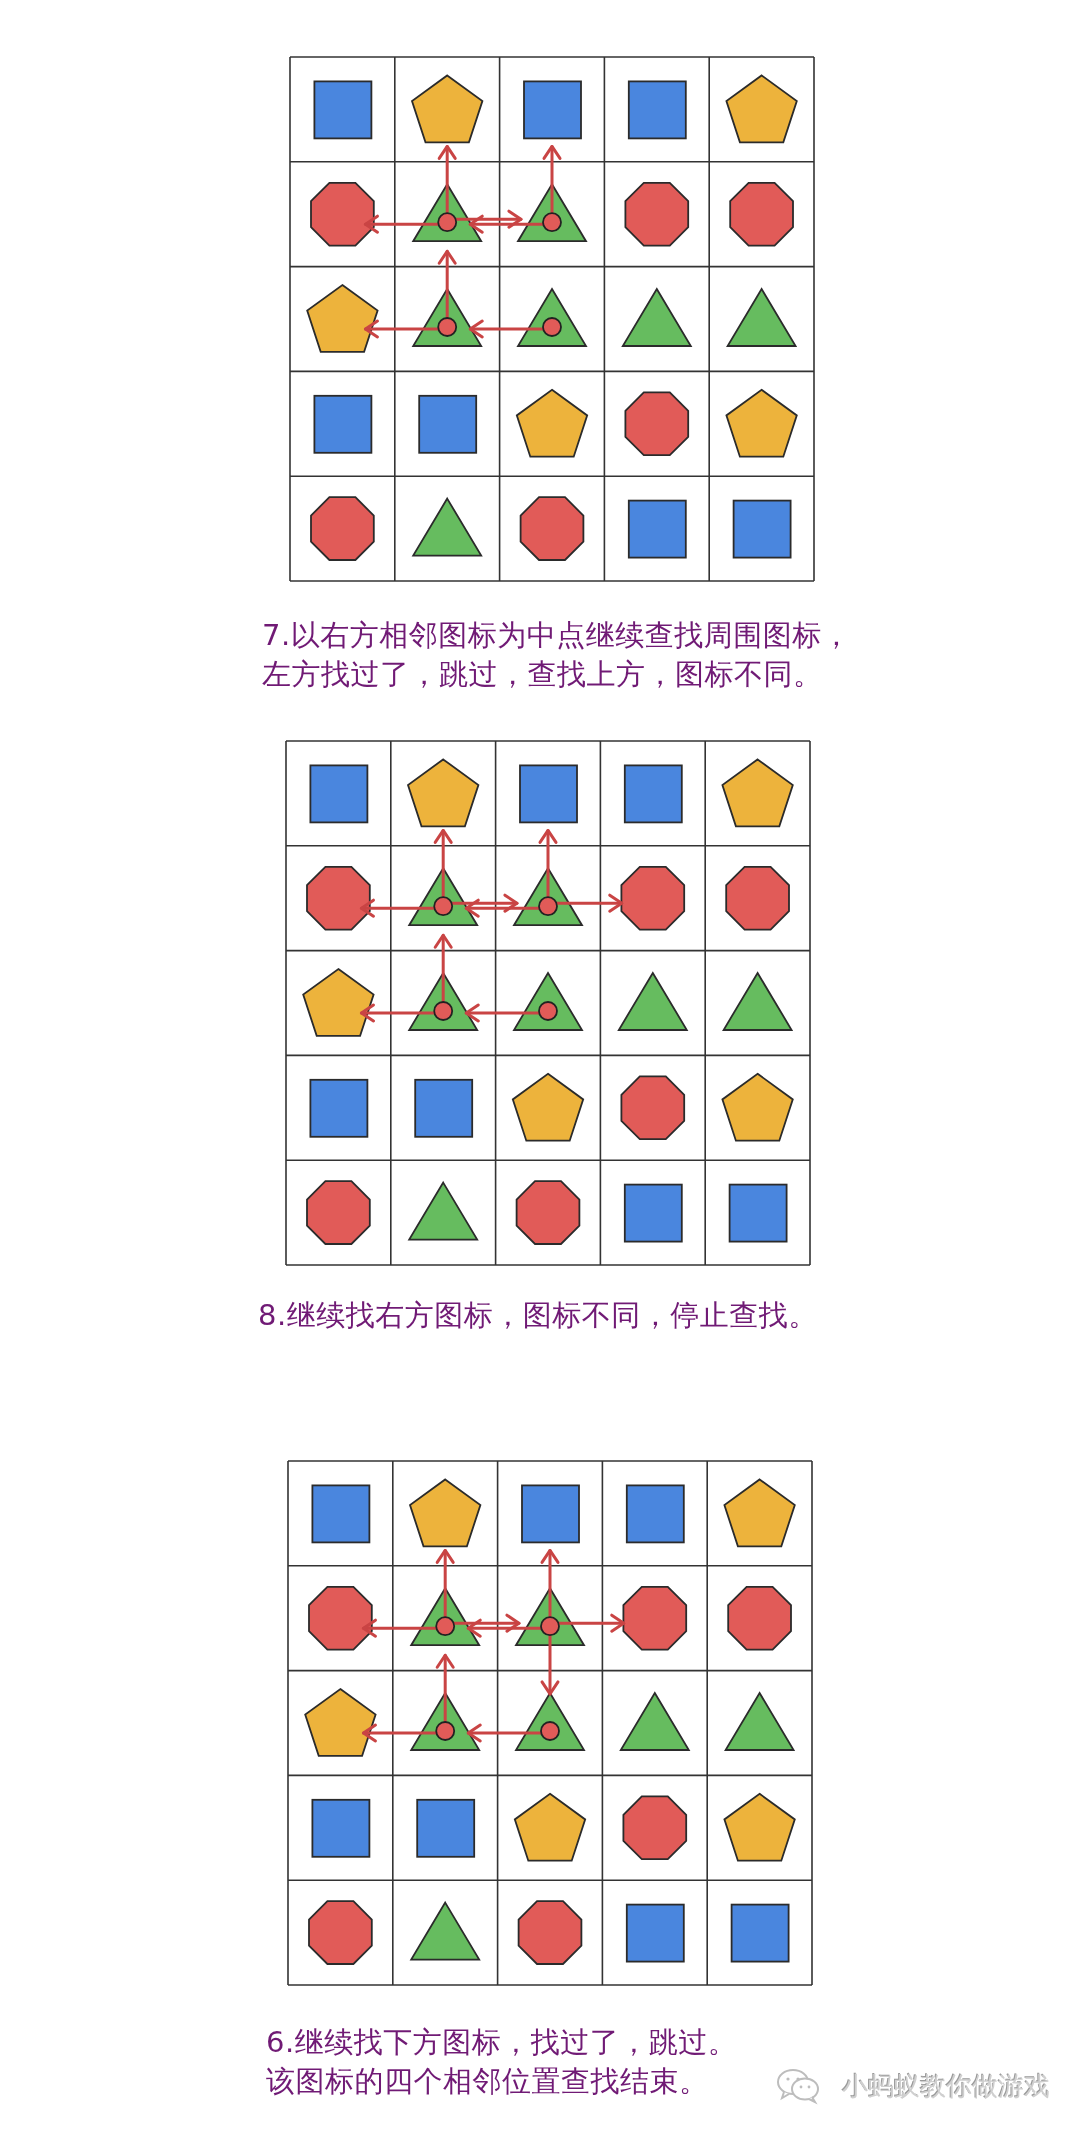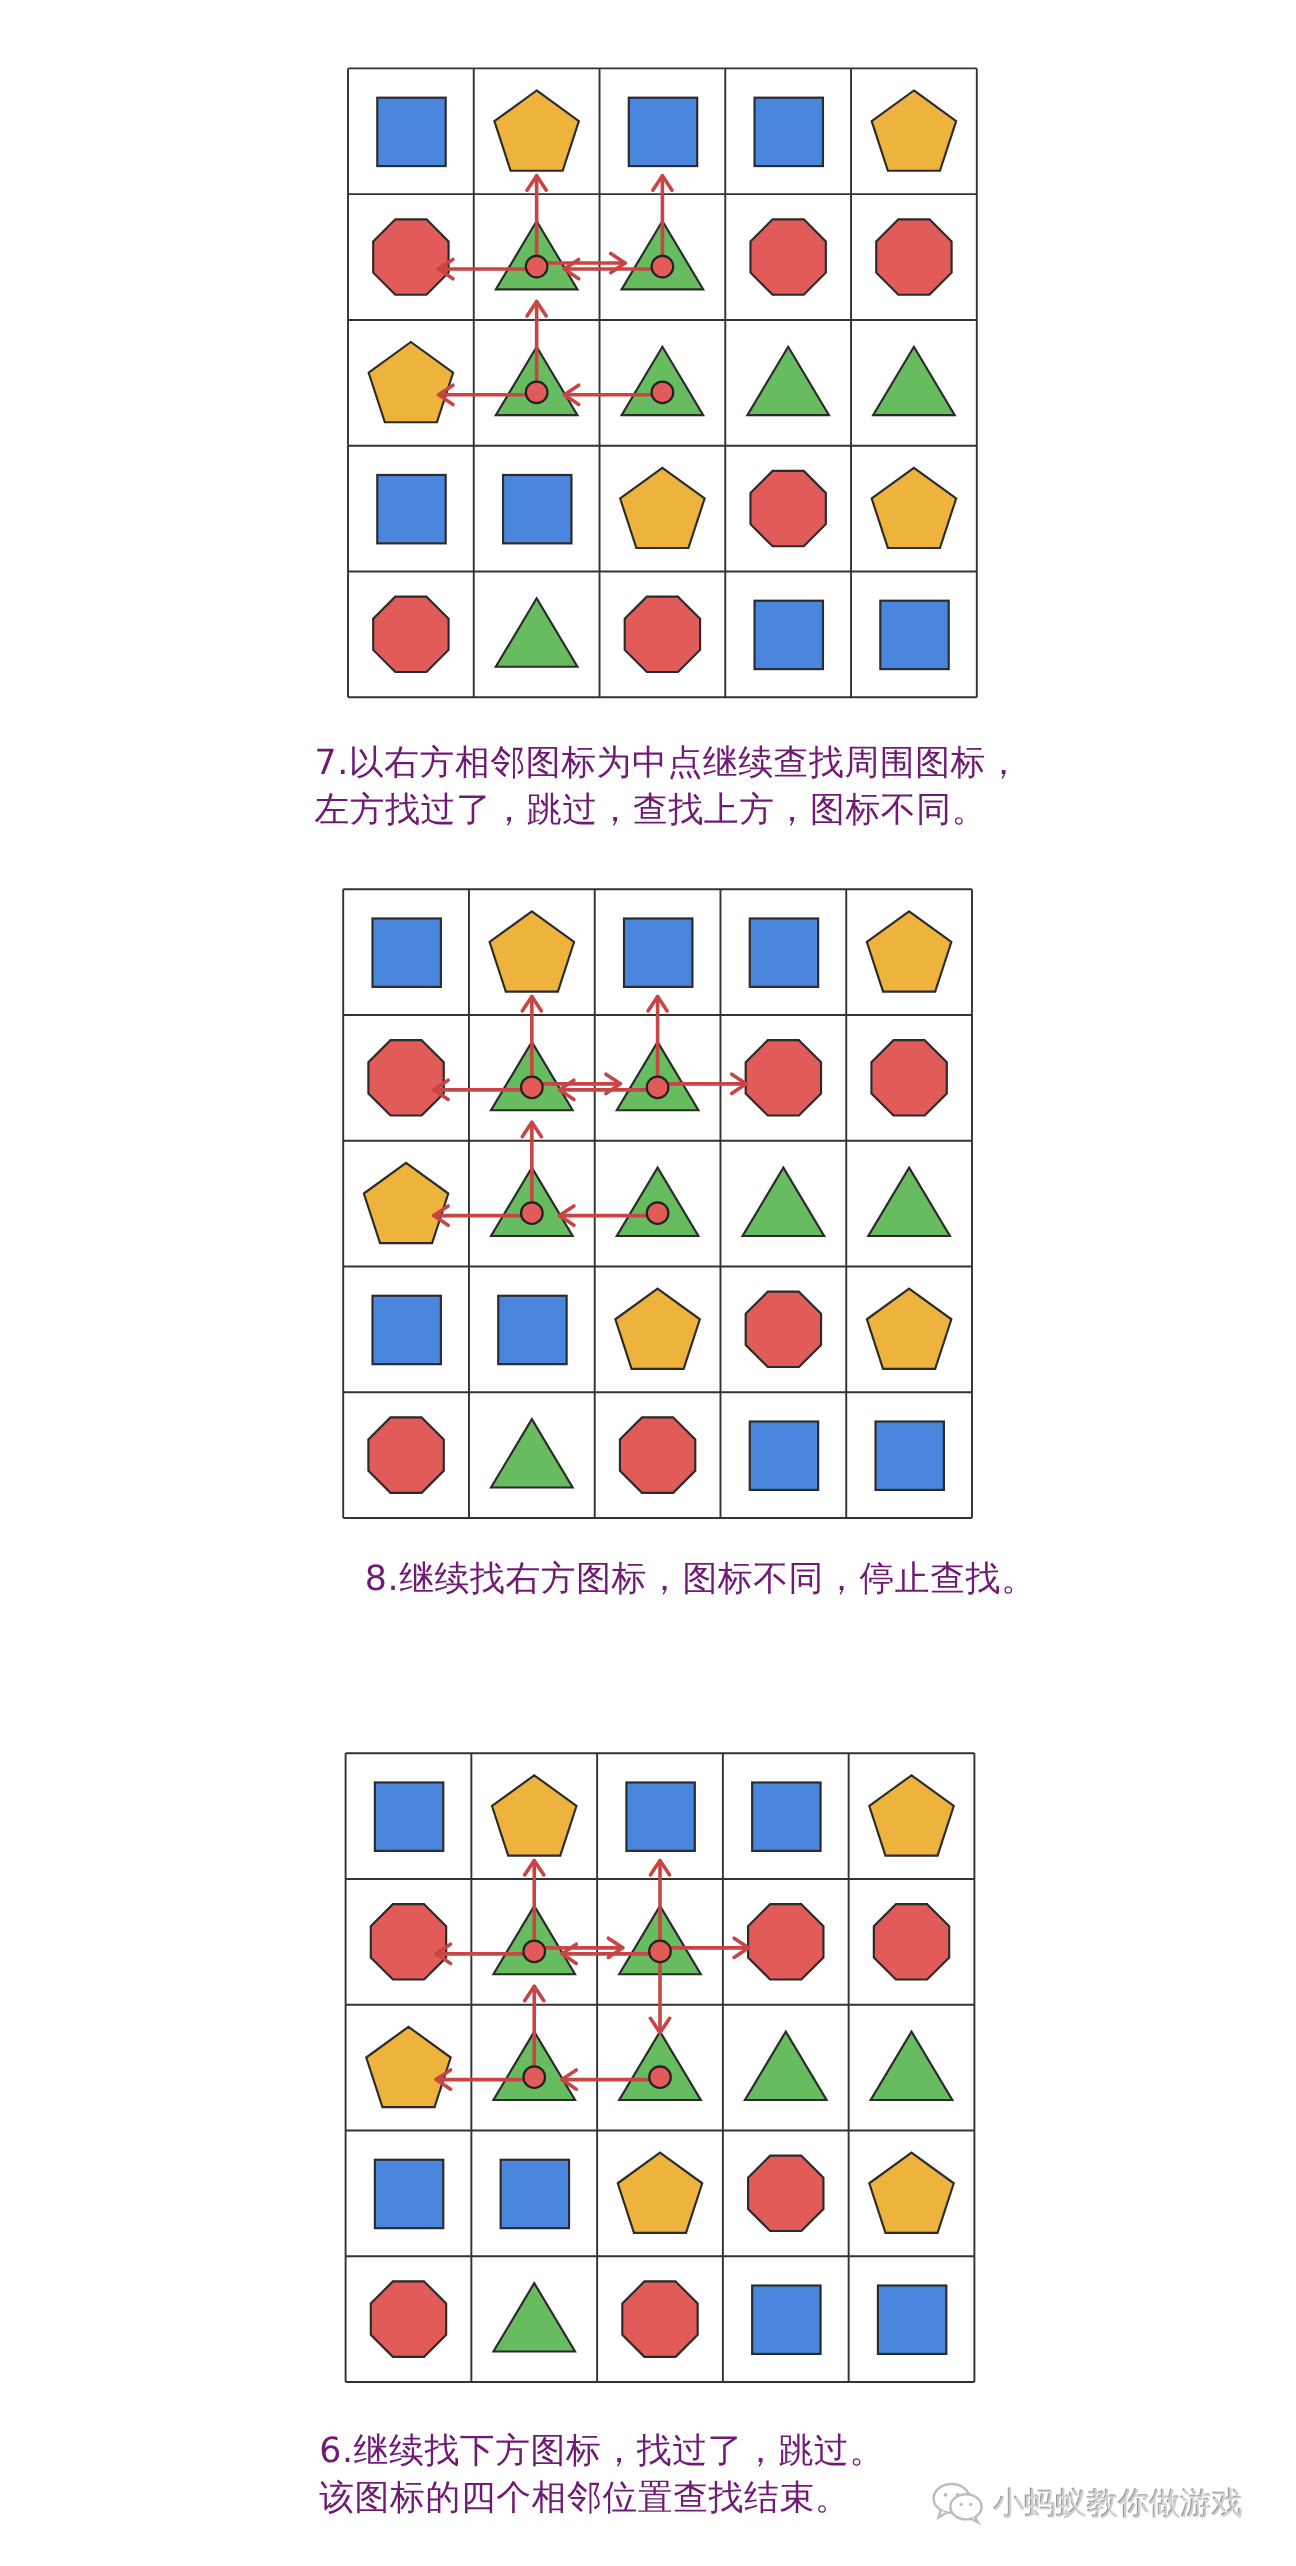--- a/index.html
+++ b/index.html
@@ -8,21 +8,21 @@
     font-family: "DejaVu Sans", "Liberation Sans", sans-serif;
   }
   .grid-wrap { position: absolute; width: 524px; height: 524px; }
   .grid-wrap svg { display: block; width: 524px; height: 524px; overflow: visible; }
   .caption {
     position: absolute; color: #701a75; font-size: 29px; line-height: 39px;
     white-space: pre; letter-spacing: 0.5px;
   }
   .watermark {
     position: absolute; left: 776px; top: 2066px; height: 40px;
-    display: flex; align-items: center; gap: 6px;
+    display: flex; align-items: center; gap: 20px;
     color: #cfcfcf; font-size: 26px;
     text-shadow: 1px 1px 0 #ffffff, -1px -1px 0 #9a9a9a;
   }
   .wm-icon { width: 46px; height: 38px; display: inline-block; }
 </style>
 </head>
 <body>
 
 <div class="grid-wrap" id="grid-0" style="left: 290px; top: 57px;">
   <svg viewBox="0 0 524 524">
@@ -250,21 +250,21 @@
         <path d="M254,101.45599999999999 L262,89.45599999999999 L270,101.45599999999999" fill="none" stroke="#C94444" stroke-width="3" stroke-linecap="round" stroke-linejoin="round"></path>
         <line x1="262" y1="162.2" x2="335.744" y2="162.2" stroke="#C94444" stroke-width="3" stroke-linecap="round"></line>
         <path d="M323.744,154.2 L335.744,162.2 L323.744,170.2" fill="none" stroke="#C94444" stroke-width="3" stroke-linecap="round" stroke-linejoin="round"></path>
       </g>
       <circle cx="157.2" cy="165.2" r="9" fill="#E15B58" stroke="#222" stroke-width="1.8"></circle>
       <circle cx="262" cy="165.2" r="9" fill="#E15B58" stroke="#222" stroke-width="1.8"></circle>
       <circle cx="157.2" cy="270" r="9" fill="#E15B58" stroke="#222" stroke-width="1.8"></circle>
       <circle cx="262" cy="270" r="9" fill="#E15B58" stroke="#222" stroke-width="1.8"></circle>
     </svg>
 </div>
-<div class="caption" id="cap-1" style="left: 258px; top: 1296px; margin-left: 46px;">8.继续找右方图标，图标不同，停止查找。</div>
+<div class="caption" id="cap-1" style="left: 258px; top: 1296px;">8.继续找右方图标，图标不同，停止查找。</div>
 
 <div class="grid-wrap" id="grid-2" style="left: 288px; top: 1461px;">
   <svg viewBox="0 0 524 524">
       <rect x="0" y="0" width="524" height="524" fill="#ffffff"></rect>
       <line x1="0" y1="0" x2="0" y2="524" stroke="#333333" stroke-width="1.6"></line>
       <line x1="0" y1="0" x2="524" y2="0" stroke="#333333" stroke-width="1.6"></line>
       <line x1="104.8" y1="0" x2="104.8" y2="524" stroke="#333333" stroke-width="1.6"></line>
       <line x1="0" y1="104.8" x2="524" y2="104.8" stroke="#333333" stroke-width="1.6"></line>
       <line x1="209.6" y1="0" x2="209.6" y2="524" stroke="#333333" stroke-width="1.6"></line>
       <line x1="0" y1="209.6" x2="524" y2="209.6" stroke="#333333" stroke-width="1.6"></line>

